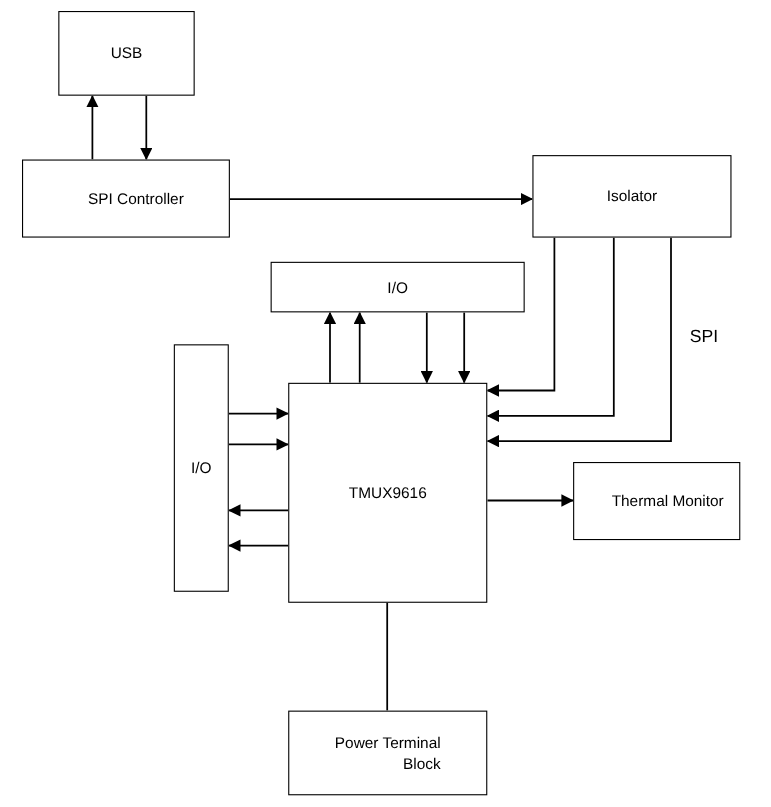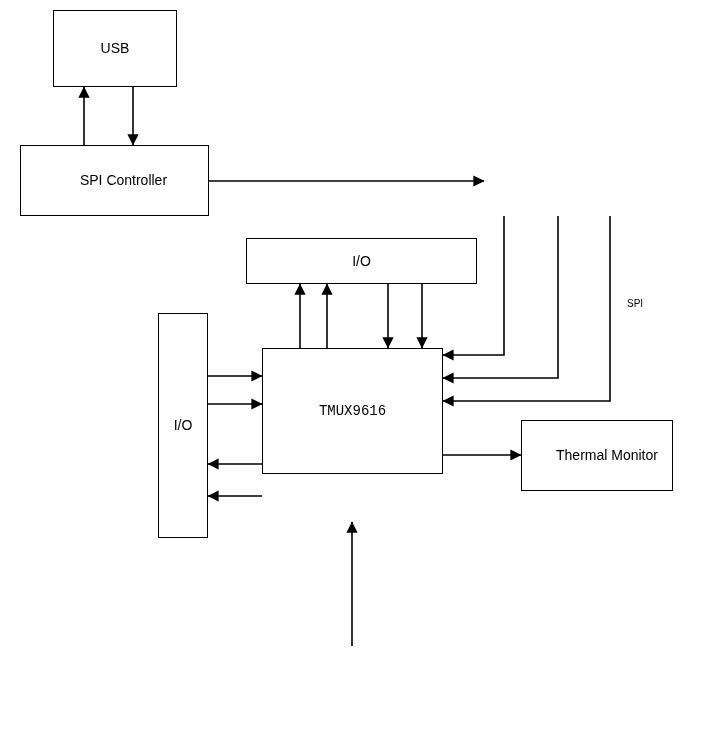--- a/index.html
+++ b/index.html
@@ -32,21 +32,21 @@
   .node .label {
     padding: 0 4px;
     white-space: pre-line;
   }
   .vlabel {
     font-size: 14px;
   }
   .free-label {
     position: absolute;
     color: #000000;
-    font-size: 10px;
+    font-size: 16px;
     font-family: "Liberation Sans", sans-serif;
     z-index: 3;
   }
   svg.wires {
     position: absolute;
     left: 0;
     top: 0;
     width: 701px;
     height: 734px;
     z-index: 1;
@@ -92,33 +92,40 @@
   </svg>
 
   <div class="node" style="left:53px; top:10px; width:124px; height:77px;">
     <span class="label">USB</span>
   </div>
 
   <div class="node" style="left:20px; top:145px; width:189px; height:71px;padding-left:18px;">
     <span class="label">SPI Controller</span>
   </div>
 
+  <div class="node" style="left:484px; top:141px; width:181px; height:75px;">
+    <span class="label">Isolator</span>
+  </div>
 
   <div class="node" style="left:246px; top:238px; width:231px; height:46px;">
     <span class="label">I/O</span>
   </div>
 
   <div class="node" style="left:158px; top:313px; width:50px; height:225px;">
     <span class="label vlabel">I/O</span>
   </div>
 
-  <div class="node" style="left:262px; top:348px; width:181px; height:126px;font-family:Liberation Mono, monospace;">
+  <div class="node" style="left:262px; top:348px; width:181px; height:200px;">
     <span class="label">TMUX9616</span>
   </div>
 
   <div class="node" style="left:521px; top:420px; width:152px; height:71px;padding-left:20px;">
     <span class="label">Thermal Monitor</span>
   </div>
 
+  <div class="node" style="left:262px; top:646px; width:181px; height:77px;">
+    <span class="label">Power Terminal
+Block</span>
+  </div>
 
   <div class="free-label" style="left:627px; top:298px;">SPI</div>
 
 </div>
 
 </body></html>

